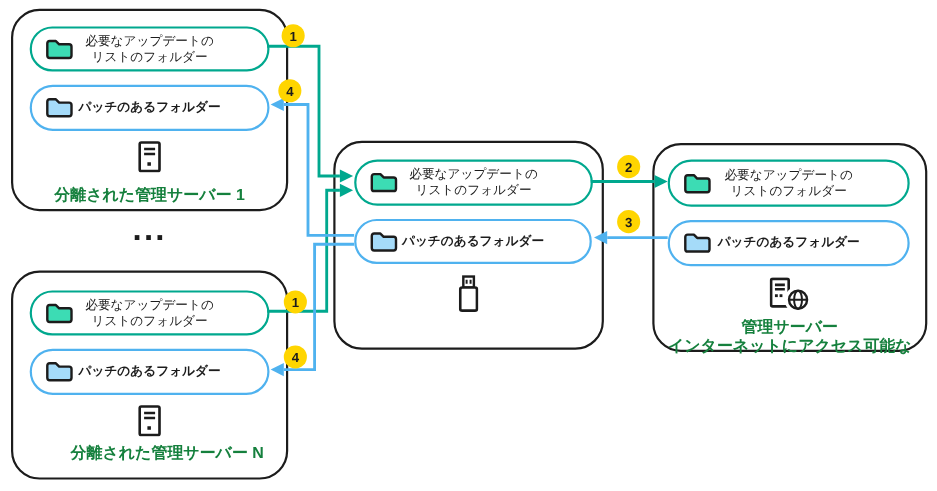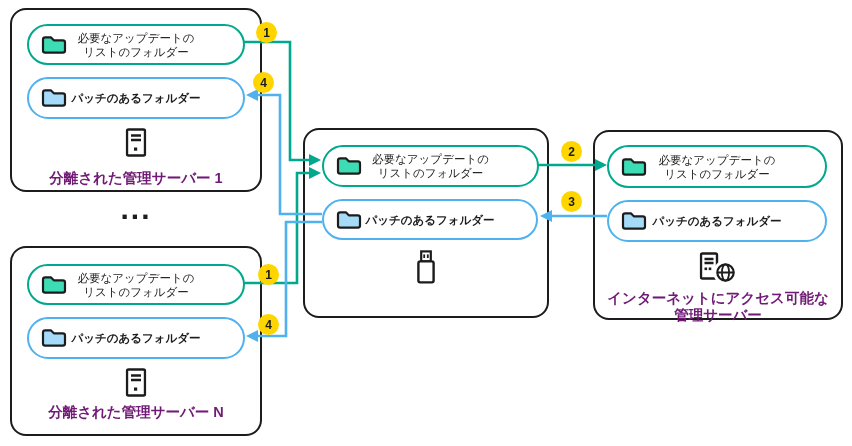--- a/index.html
+++ b/index.html
@@ -1,27 +1,27 @@
 <!DOCTYPE html>
 <html><head>
 <meta charset="utf-8">
 <style>
   html,body{margin:0;padding:0;background:#ffffff;}
   #canvas{position:relative;width:852px;height:446px;background:#ffffff;overflow:hidden;
           font-family:"Liberation Sans","DejaVu Sans",sans-serif;color:#1c1c1c;}
-  .box{position:absolute;border:2.5px solid #1c1c1c;border-radius:16px;background:#ffffff;box-sizing:border-box;}
+  .box{position:absolute;border:2.5px solid #1c1c1c;border-radius:26px;background:#ffffff;box-sizing:border-box;}
   .pill{position:absolute;border-radius:22px;background:#ffffff;box-sizing:border-box;}
   .pill.green{border:2.5px solid #00A88E;}
   .pill.blue{border:2.5px solid #4FB2EF;font-weight:bold;}
   .pill .folder{position:absolute;left:12px;top:50%;transform:translateY(-50%);width:26px;height:21px;}
   .pill .ptext{position:absolute;left:0;top:50%;transform:translateY(-50%);width:100%;
                text-align:center;font-size:11.5px;line-height:14px;color:#1c1c1c;white-space:nowrap;}
   .node-icon{position:absolute;left:50%;transform:translateX(-50%);}
   .node-title{position:absolute;left:0;width:100%;text-align:center;font-weight:bold;
-              font-size:14.5px;line-height:16.5px;color:#701a75;white-space:nowrap;}
+              font-size:14.5px;line-height:16.5px;color:#15803d;white-space:nowrap;}
   .badge{position:absolute;width:21px;height:21px;border-radius:50%;background:#FFD500;
          display:flex;align-items:center;justify-content:center;font-size:12px;font-weight:bold;
          color:#1c1c1c;z-index:30;}
   #connectors{position:absolute;left:0;top:0;z-index:20;pointer-events:none;}
   .ellipsis{position:absolute;left:112px;top:194px;width:48px;text-align:center;
             font-size:30px;font-weight:800;letter-spacing:2px;line-height:30px;color:#1c1c1c;}
 </style>
 </head>
 <body>
 
@@ -69,21 +69,21 @@
         <path d="M2 5 Q2 2.8 4.2 2.8 H9.8 L12.8 5.8 H21.8 Q24 5.8 24 8 V16 Q24 18.2 21.8 18.2 H4.2 Q2 18.2 2 16 Z" stroke="#1c1c1c" stroke-width="2.2" stroke-linejoin="round" fill="#A5DBF9"></path>
       </svg>
       <div class="ptext">パッチのあるフォルダー</div>
     </div>
     <svg class="node-icon" style="top:120px;" width="21" height="29" viewBox="0 0 21 29">
       <rect x="1.5" y="1.5" width="18" height="26" rx="1.5" fill="#fff" stroke="#1c1c1c" stroke-width="2.4"></rect>
       <line x1="5.5" y1="7.5" x2="15.5" y2="7.5" stroke="#1c1c1c" stroke-width="2.4"></line>
       <line x1="5.5" y1="12" x2="15.5" y2="12" stroke="#1c1c1c" stroke-width="2.4"></line>
       <rect x="8.5" y="19.5" width="3.2" height="3.2" fill="#1c1c1c"></rect>
     </svg>
-    <div class="node-title" style="top:156px;">分離された管理サーバー N</div>
+    <div class="node-title" style="top:156px;padding-left:16px;">分離された管理サーバー N</div>
   </div>
 
   <div class="box" style="left:303px;top:128px;width:246px;height:190px;">
     <div class="pill green" style="left:17px;top:15px;width:217px;height:42px;">
       <svg class="folder" viewBox="0 0 26 21">
         <path d="M2 5 Q2 2.8 4.2 2.8 H9.8 L12.8 5.8 H21.8 Q24 5.8 24 8 V16 Q24 18.2 21.8 18.2 H4.2 Q2 18.2 2 16 Z" stroke="#1c1c1c" stroke-width="2.2" stroke-linejoin="round" fill="#3CDCB4"></path>
       </svg>
       <div class="ptext">
         <div>必要なアップデートの</div>
         <div>リストのフォルダー</div>
@@ -124,22 +124,22 @@
       <line x1="5" y1="7" x2="14" y2="7" stroke="#1c1c1c" stroke-width="2.4"></line>
       <line x1="5" y1="11" x2="14" y2="11" stroke="#1c1c1c" stroke-width="2.4"></line>
       <rect x="5" y="15.5" width="2.6" height="2.6" fill="#1c1c1c"></rect>
       <rect x="9.2" y="15.5" width="2.6" height="2.6" fill="#1c1c1c"></rect>
       <circle cx="26" cy="20.5" r="10.2" fill="#fff" stroke="#fff" stroke-width="4"></circle>
       <circle cx="26" cy="20.5" r="8.2" fill="#fff" stroke="#1c1c1c" stroke-width="2.2"></circle>
       <ellipse cx="26" cy="20.5" rx="3.6" ry="8.2" fill="none" stroke="#1c1c1c" stroke-width="1.8"></ellipse>
       <line x1="17.8" y1="20.5" x2="34.2" y2="20.5" stroke="#1c1c1c" stroke-width="1.8"></line>
     </svg>
     <div class="node-title" style="top:158px;">
+      <div>管理サーバー</div>
       <div>インターネットにアクセス可能な</div>
-      <div>管理サーバー</div>
     </div>
   </div>
 
   <svg id="connectors" width="852" height="446" viewBox="0 0 852 446">
 
     <g>
       <path d="M243 42 H290 V160 H309" fill="none" stroke-width="2.6" stroke="#00A88E"></path>
       <polygon points="321,160 309,154 309,166" fill="#00A88E"></polygon>
     </g>
 

